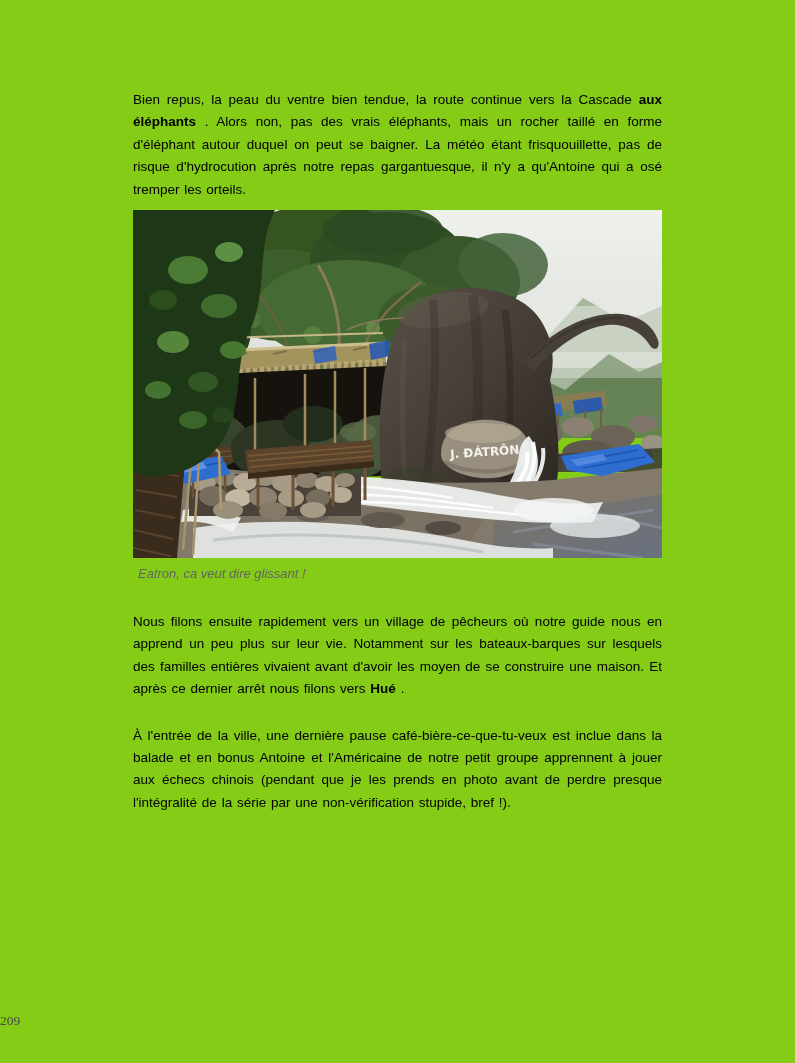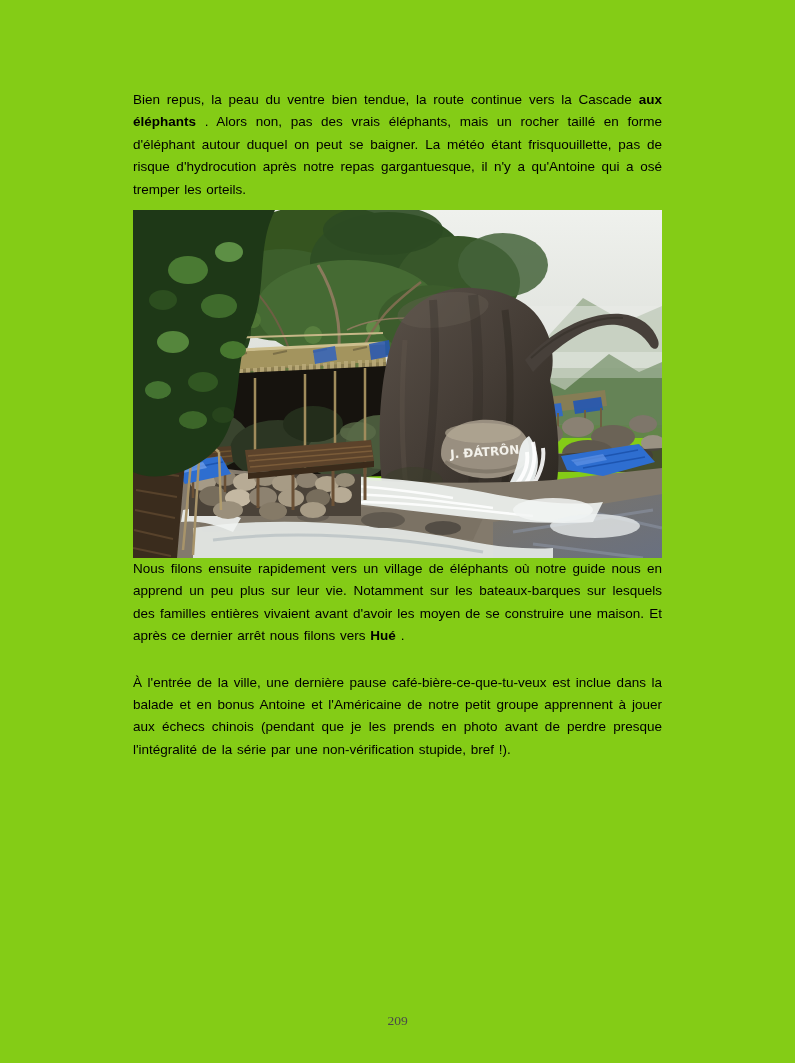--- a/index.html
+++ b/index.html
@@ -37,21 +37,21 @@
     font-size:13px;
     font-style:italic;
     color:#636363;
     line-height:16px;
   }
   .para + .para{margin-top:24px;}
   .page-number{
     position:absolute;
     left:0;top:1013px;
     width:100%;
-    text-align:center;
+    text-align:left;
     font-family:"Liberation Serif","DejaVu Serif",serif;
     font-size:13.5px;
     color:#4a4a4a;
   }
 </style>
 </head>
 <body>
 
 <div class="page">
   <div class="content">
@@ -263,21 +263,22 @@
           <ellipse cx="96" cy="42" rx="14" ry="10" fill="#5d8f45"></ellipse>
           <ellipse cx="30" cy="90" rx="14" ry="10" fill="#2c4e1f"></ellipse>
           <ellipse cx="60" cy="210" rx="14" ry="9" fill="#3c6629"></ellipse>
           <ellipse cx="100" cy="140" rx="13" ry="9" fill="#47772f"></ellipse>
           <ellipse cx="25" cy="180" rx="13" ry="9" fill="#447331"></ellipse>
           <ellipse cx="90" cy="205" rx="11" ry="8" fill="#27441c"></ellipse>
         </g>
       </svg>
     </div>
 
-
-    <p class="para"><span>Nous filons ensuite rapidement vers un village de éléphants où notre guide nous en apprend un peu plus sur leur vie. Notamment sur les bateaux-barques sur lesquels des familles entières vivaient avant d'avoir les moyen de se construire une maison. Et après ce dernier arrêt nous filons vers </span><b>Hué</b><span> .</span></p>
+    <div class="caption">Eatron, ca veut dire glissant !</div>
+
+    <p class="para"><span>Nous filons ensuite rapidement vers un village de pêcheurs où notre guide nous en apprend un peu plus sur leur vie. Notamment sur les bateaux-barques sur lesquels des familles entières vivaient avant d'avoir les moyen de se construire une maison. Et après ce dernier arrêt nous filons vers </span><b>Hué</b><span> .</span></p>
 
     <p class="para"><span>À l'entrée de la ville, une dernière pause café-bière-ce-que-tu-veux est inclue dans la balade et en bonus Antoine et l'Américaine de notre petit groupe apprennent à jouer aux échecs chinois (pendant que je les prends en photo avant de perdre presque l'intégralité de la série par une non-vérification stupide, bref !).</span></p>
 
   </div>
 
   <div class="page-number">209</div>
 </div>
 
 </body></html>

